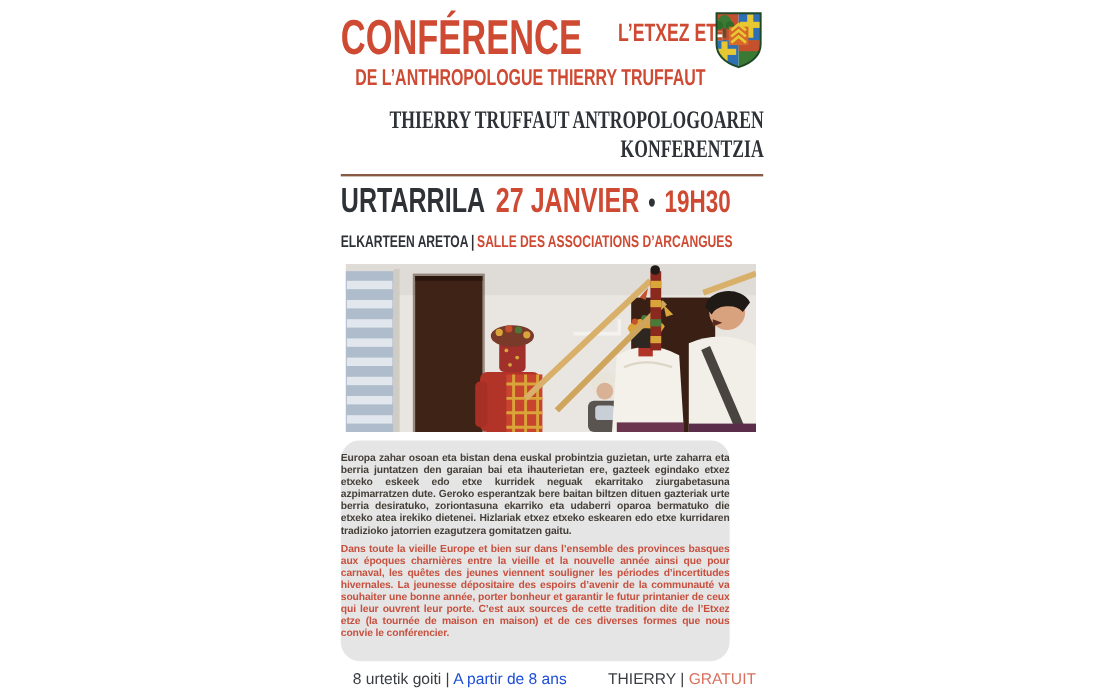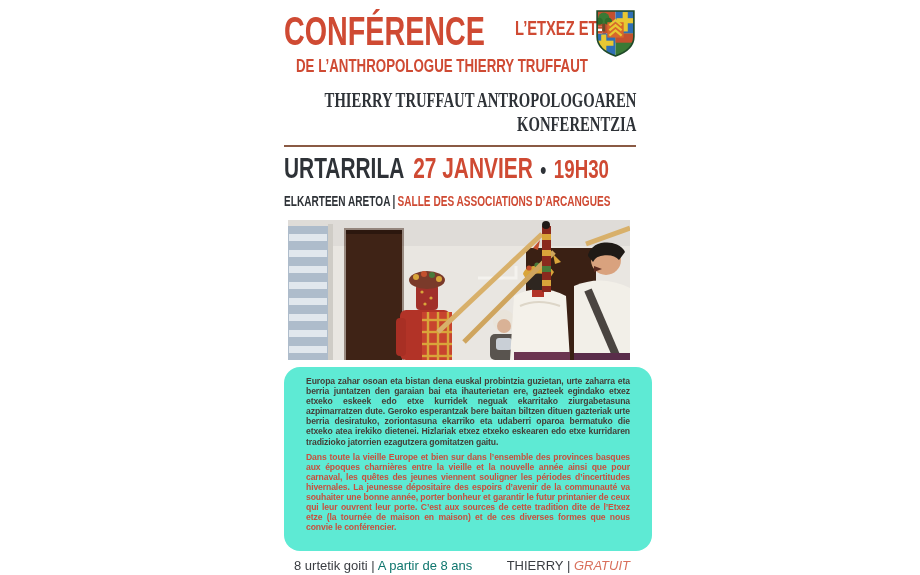--- a/index.html
+++ b/index.html
@@ -39,33 +39,33 @@
              transform-origin:0 50%;font-size:14px;font-weight:bold;line-height:18px;}
   .v-basque{color:#2e3237;}
   .v-pipe{color:#2e3237;margin:0 3px;}
   .v-french{color:#cf4a33;}
 
   
   .photo{margin:10px 0 0 4px;width:342px;height:140px;display:block;}
   .photo svg{display:block;width:342px;height:140px;}
 
   
-  .panel{margin-top:7px;width:324px;height:166px;background:#5eead4;border-radius:16px;
-         padding:9px 22px;overflow:hidden;}
+  .panel{margin-top:7px;width:324px;height:166px;background:#e5e5e5;border-radius:16px;
+         padding:9px 0;overflow:hidden;}
   .panel p{margin:0;font-size:8.6px;font-weight:bold;line-height:10.1px;
            text-align:justify;letter-spacing:-0.1px;}
   .p-basque{color:#453f38;}
   .p-french{color:#c8503e;margin-top:5px !important;}
 
   
   .foot-row1{margin-top:7px;display:flex;justify-content:space-between;
              font-size:13px;line-height:16px;padding:0 6px 0 10px;}
   .f-dark{color:#3a3d42;}
-  .f-red{color:#0f766e;}
-  .f-salmon{color:#d9705c;font-style:italic;}
+  .f-red{color:#1d4ed8;}
+  .f-salmon{color:#d9705c;}
   .f-pipe{color:#3a3d42;}
 </style>
 </head>
 <body>
 
 <div class="canvas">
   <div class="poster">
 
     <div class="title-row">
       <span class="title-main">CONFÉRENCE</span>

